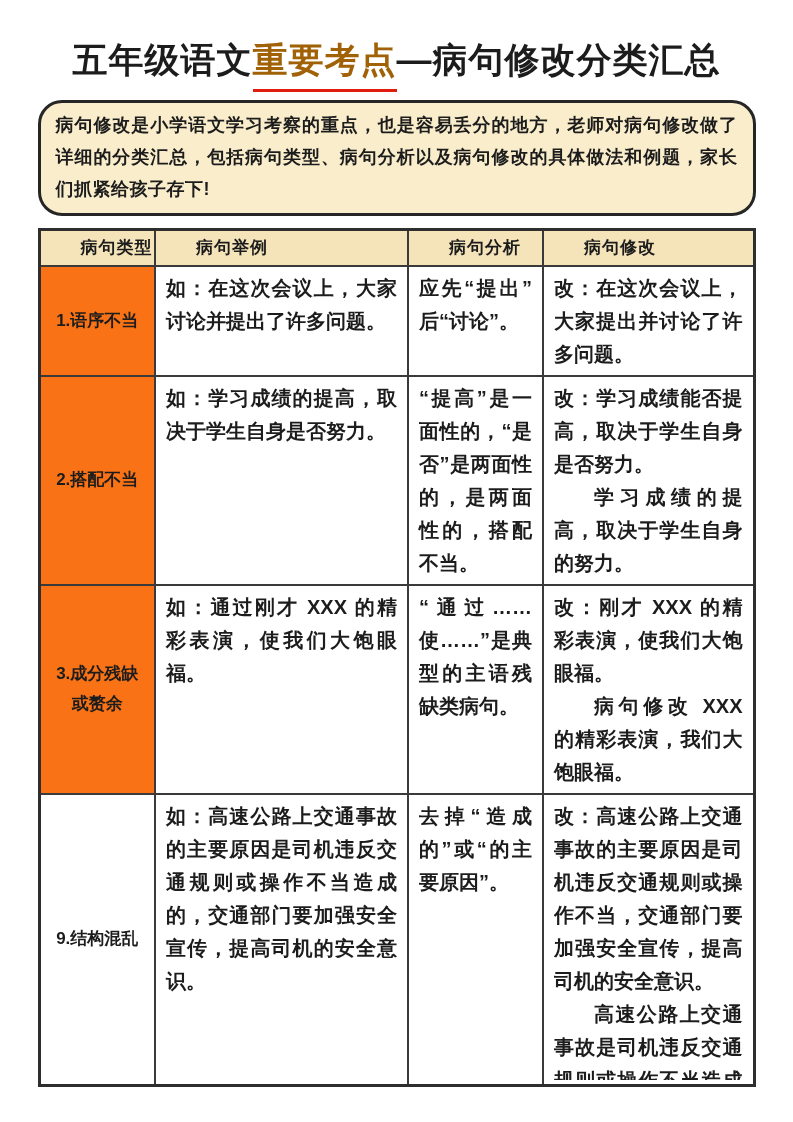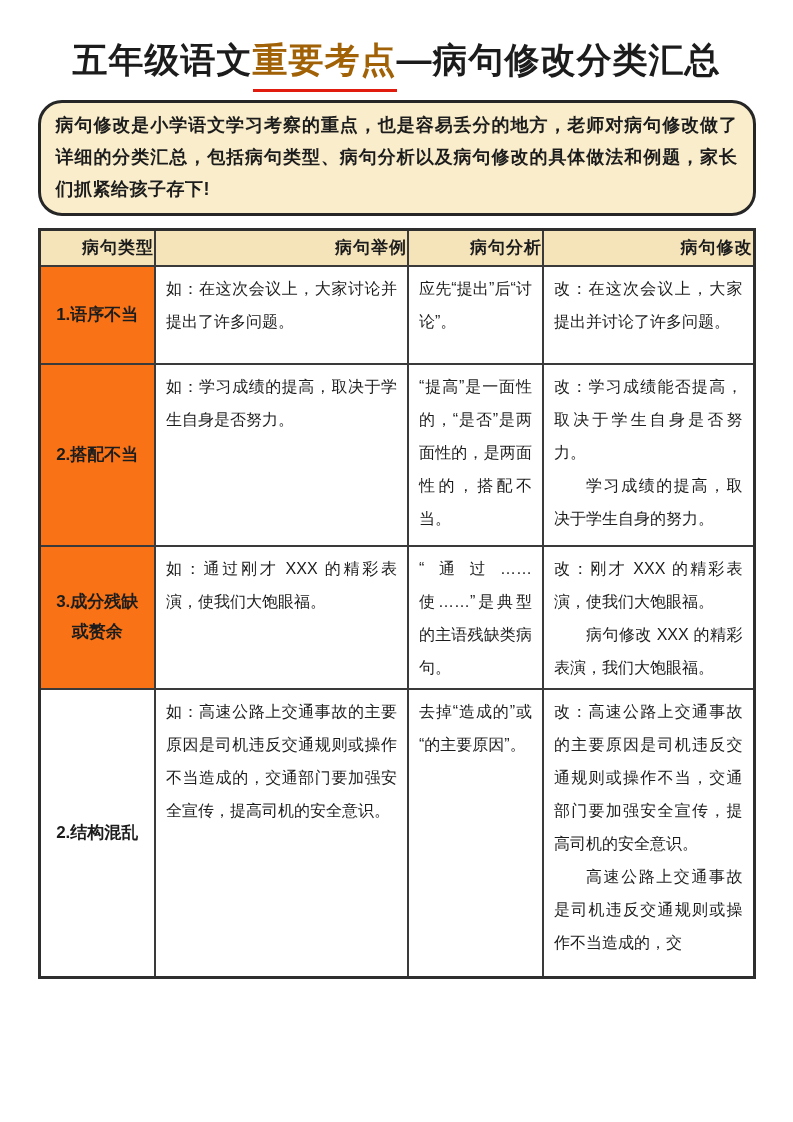--- a/index.html
+++ b/index.html
@@ -71,40 +71,41 @@
   .err-table col.c4 { width: 211px; }
 
   .err-table th, .err-table td {
     border: 2px solid #3a3a3a;
   }
   .err-table th {
     height: 36px;
     background: #f5e4ba;
     font-size: 17px;
     font-weight: bold;
-    text-align: right;
+    text-align: left;
     vertical-align: middle;
     letter-spacing: 1px;
+    padding-left: 40px;
   }
   .err-table td { vertical-align: top; }
   .err-table td.type {
     background: #f97316;
     vertical-align: middle;
     text-align: center;
     font-size: 17px;
     font-weight: 600;
     line-height: 30px;
     padding: 4px 8px;
   }
   .err-table td.type.plain { background: #ffffff; }
 
   .err-table td.content { padding: 5px 10px 4px 10px; }
   .err-table td.content p {
-    font-size: 16px;
-    font-weight: 400;
+    font-size: 20px;
+    font-weight: 700;
     line-height: 33px;
     text-align: justify;
   }
   .err-table td.content p.indent { text-indent: 2em; }
 
   tr.r1 td { height: 98px; }
   tr.r2 td { height: 182px; }
   tr.r3 td { height: 143px; }
   tr.r4 td { height: 289px; }
 
@@ -173,21 +174,21 @@
         <td class="content">
           <p>“通过……使……”是典型的主语残缺类病句。</p>
         </td>
         <td class="content">
           <p>改：刚才 XXX 的精彩表演，使我们大饱眼福。</p>
           <p class="indent">病句修改 XXX 的精彩表演，我们大饱眼福。</p>
         </td>
       </tr>
 
       <tr class="r4">
-        <td class="type plain">2.结构混乱</td>
+        <td class="type plain">9.结构混乱</td>
         <td class="content">
           <p>如：高速公路上交通事故的主要原因是司机违反交通规则或操作不当造成的，交通部门要加强安全宣传，提高司机的安全意识。</p>
         </td>
         <td class="content">
           <p>去掉“造成的”或“的主要原因”。</p>
         </td>
         <td class="content">
           <div class="clip">
             <p>改：高速公路上交通事故的主要原因是司机违反交通规则或操作不当，交通部门要加强安全宣传，提高司机的安全意识。</p>
             <p class="indent">高速公路上交通事故是司机违反交通规则或操作不当造成的，交</p>

